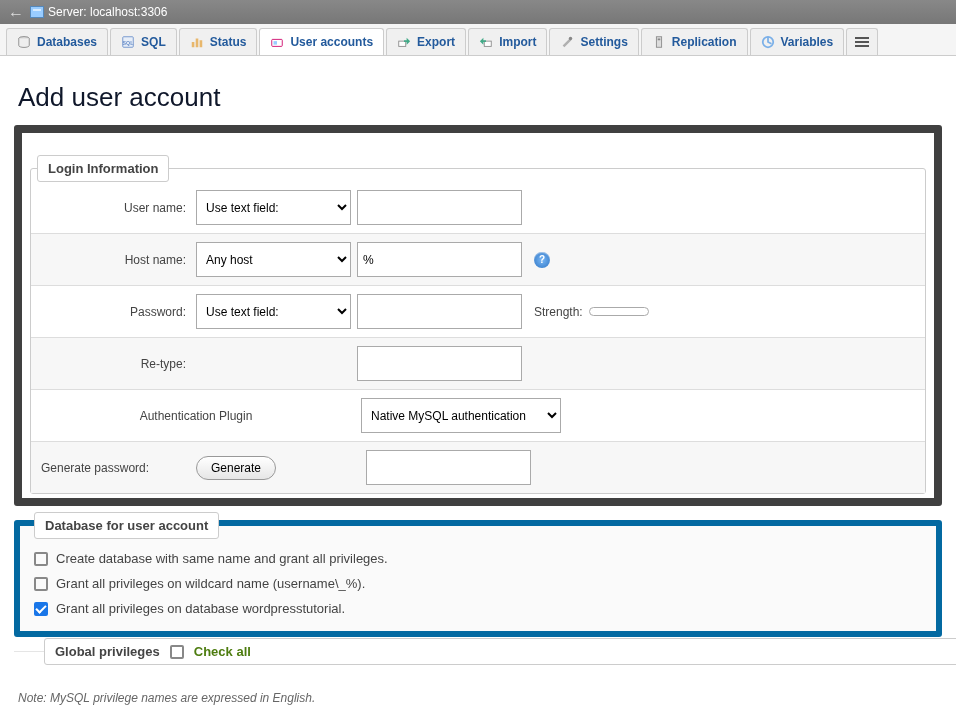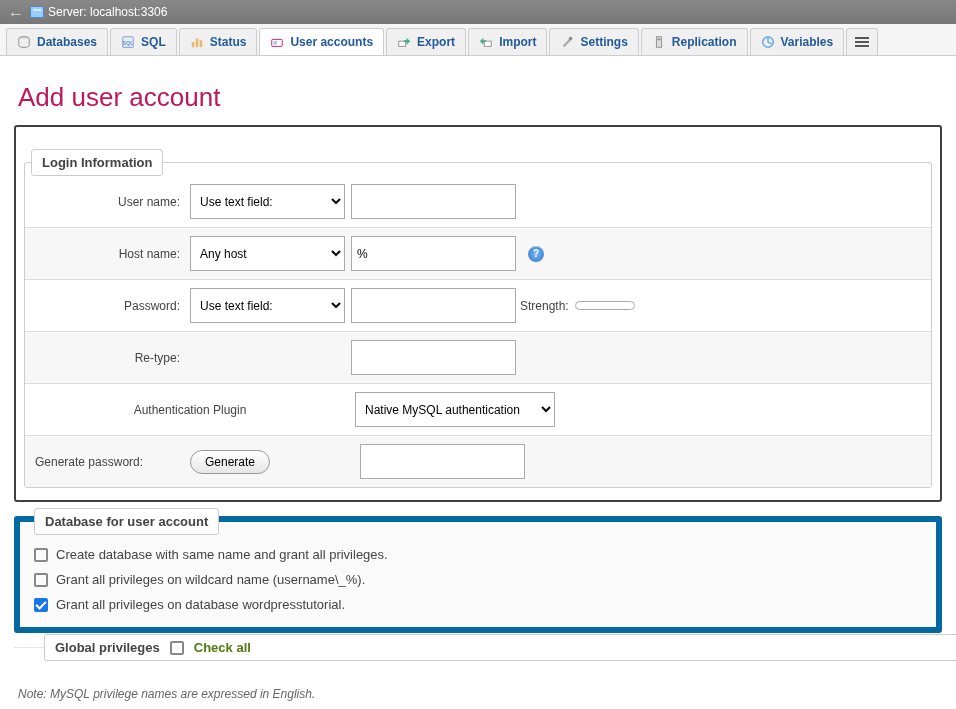--- a/index.html
+++ b/index.html
@@ -83,27 +83,27 @@
   height: 2px;
   background: #555;
   margin: 2px 0;
 }
 .content {
   padding: 8px 14px 40px 14px;
 }
 h1.page-title {
   font-size: 26px;
   font-weight: normal;
-  color: #be185d;
+  color: #0f172a;
   padding: 18px 4px 12px 4px;
 }
 .highlighted-section {
-  border: 2px solid #404040;
+  border: 8px solid #404040;
   border-radius: 3px;
-  padding: 22px 8px 12px 8px;
+  padding: 22px 8px 4px 8px;
   margin-bottom: 14px;
   position: relative;
 }
 fieldset {
   border: 1px solid #ccc;
   border-radius: 3px;
   padding: 0;
   overflow: visible;
 }
 legend, .legend {
@@ -144,21 +144,21 @@
   width: 155px;
   margin-right: 6px;
 }
 input.ctrl {
   width: 165px;
 }
 select.auth {
   width: 200px;
 }
 .strength-wrap {
-  margin-left: 4px;
+  margin-left: 12px;
   display: flex;
   align-items: center;
   justify-content: center;
 }
 .strength-bar {
   display: inline-block;
   width: 60px;
   height: 9px;
   background: #fff;
   border: 1px solid #aaa;

